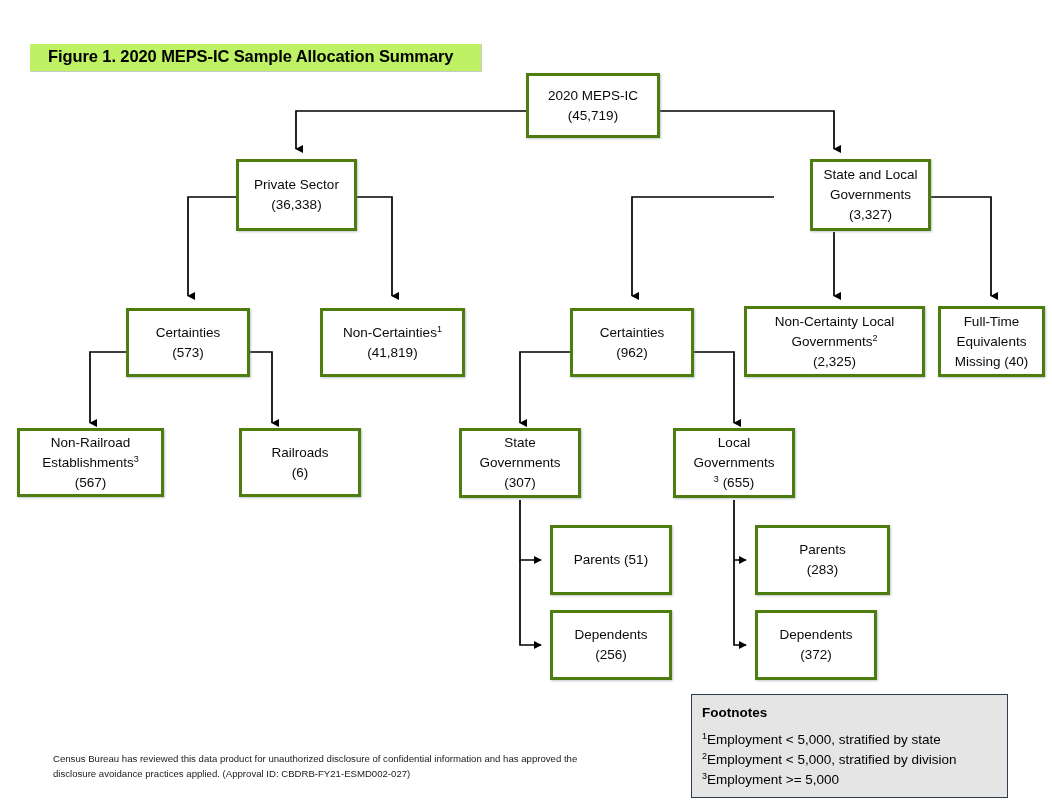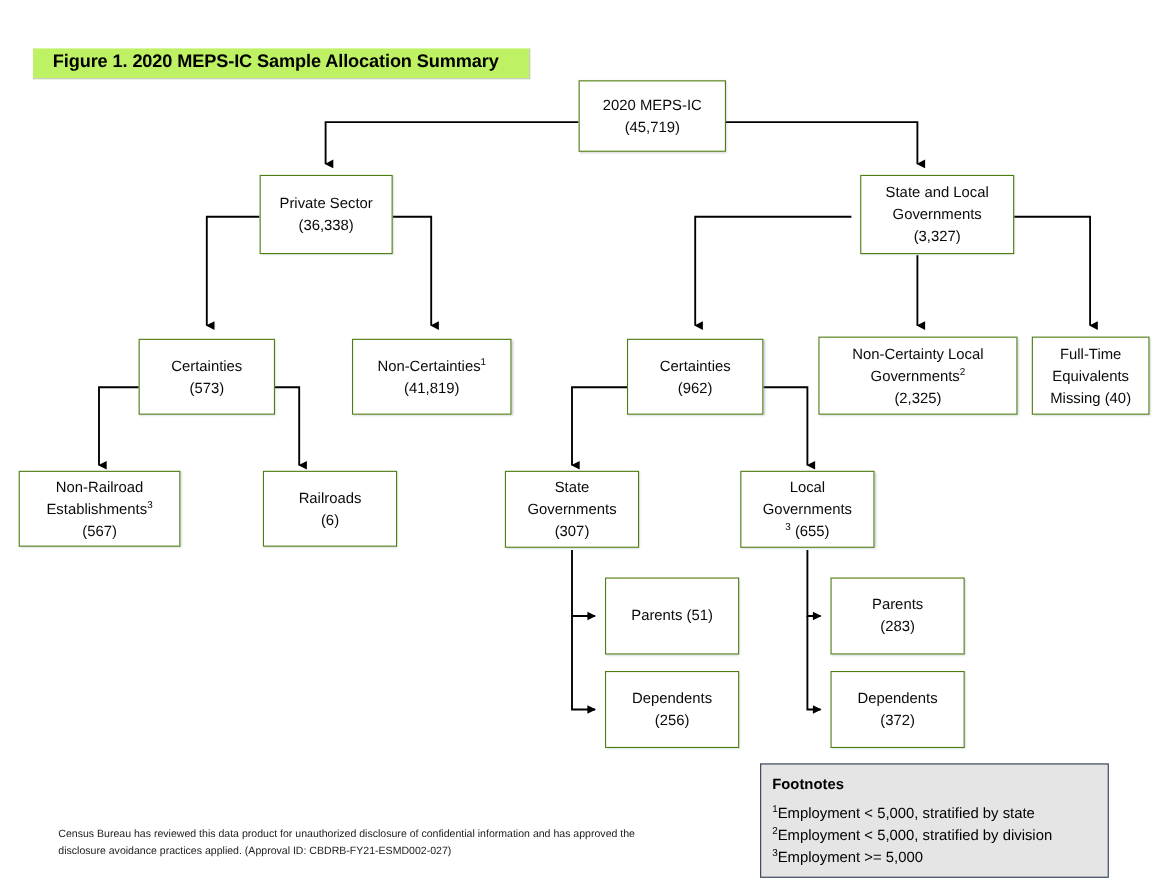--- a/index.html
+++ b/index.html
@@ -43,21 +43,21 @@
     left: 18px;
     top: 3px;
     font-size: 16.5px;
     font-weight: bold;
     letter-spacing: -0.1px;
     white-space: nowrap;
   }
   .node {
     position: absolute;
     box-sizing: border-box;
-    border: 1px solid #4d7c0f;
+    border: 3px solid #4d7c0f;
     background: #ffffff;
     box-shadow: 1px 1px 2px rgba(120,130,150,0.45);
     display: flex;
     align-items: center;
     justify-content: center;
     text-align: center;
     font-size: 13.5px;
     line-height: 20px;
     color: #0a0a0a;
     z-index: 2;
@@ -166,21 +166,21 @@
     </div>
   </div>
 
   <div class="node" style="left:236px; top:159px; width:121px; height:72px;">
     <div class="inner">
       <div>Private Sector</div>
       <div>(36,338)</div>
     </div>
   </div>
 
-  <div class="node" style="left:782px; top:159px; width:140px; height:72px;">
+  <div class="node" style="left:810px; top:159px; width:121px; height:72px;">
     <div class="inner">
       <div>State and Local</div>
       <div>Governments</div>
       <div>(3,327)</div>
     </div>
   </div>
 
   <div class="node" style="left:126px; top:308px; width:124px; height:69px;">
     <div class="inner">
       <div>Certainties</div>
@@ -255,21 +255,21 @@
     </div>
   </div>
 
   <div class="node" style="left:550px; top:610px; width:122px; height:70px;">
     <div class="inner">
       <div>Dependents</div>
       <div>(256)</div>
     </div>
   </div>
 
-  <div class="node" style="left:755px; top:525px; width:122px; height:70px;">
+  <div class="node" style="left:755px; top:525px; width:135px; height:70px;">
     <div class="inner">
       <div>Parents</div>
       <div>(283)</div>
     </div>
   </div>
 
   <div class="node" style="left:755px; top:610px; width:122px; height:70px;">
     <div class="inner">
       <div>Dependents</div>
       <div>(372)</div>

